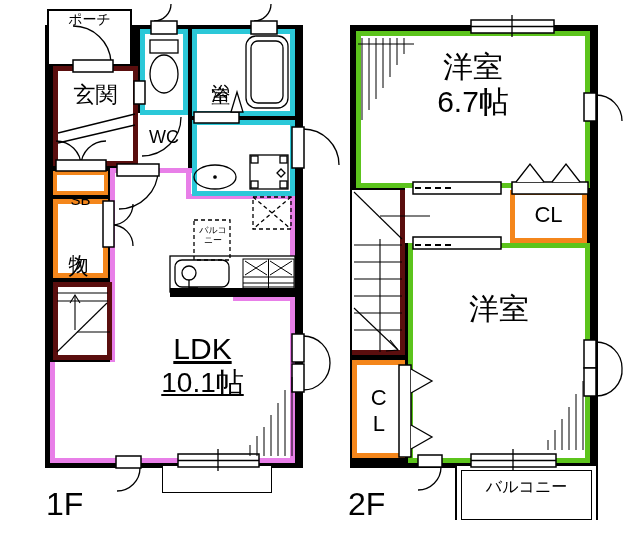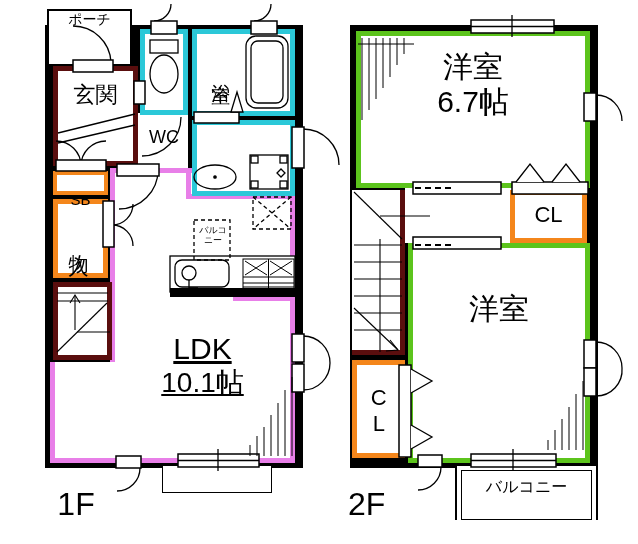--- a/index.html
+++ b/index.html
@@ -253,21 +253,21 @@
   <div class="lbl" style="left:53px;top:82px;width:85px;font-size:22px;">玄関</div>
   <div class="lbl" style="left:140px;top:88px;width:48px;font-size:18px;margin-top:39px;">WC</div>
   <div class="lbl vtext" style="left:210px;top:40px;height:60px;font-size:19px;">浴室</div>
   <div class="lbl" style="left:53px;top:191px;width:55px;font-size:15px;">SB</div>
   <div class="lbl vtext" style="left:67px;top:207px;height:66px;font-size:20px;">物入</div>
   <div class="lbl" style="left:115px;top:332px;width:175px;font-size:30px;text-decoration:underline;">
     <div>LDK</div>
     <div style="font-size:28px;">10.1帖</div>
   </div>
   <div class="lbl small" style="left:197px;top:226px;width:32px;">バルコニー</div>
-  <div class="lbl" style="left:46px;top:486px;width:60px;font-size:32px;text-align:center;">1F</div>
+  <div class="lbl" style="left:46px;top:486px;width:60px;font-size:32px;text-align:left;">1F</div>
 
   <div class="lbl" style="left:388px;top:50px;width:170px;font-size:30px;">
     <div>洋室</div>
     <div>6.7帖</div>
   </div>
   <div class="lbl" style="left:510px;top:202px;width:77px;font-size:22px;">CL</div>
   <div class="lbl vtext" style="left:366px;top:376px;height:70px;font-size:22px;">CL</div>
   <div class="lbl" style="left:414px;top:292px;width:170px;font-size:30px;">
     <div>洋室</div>
   </div>

